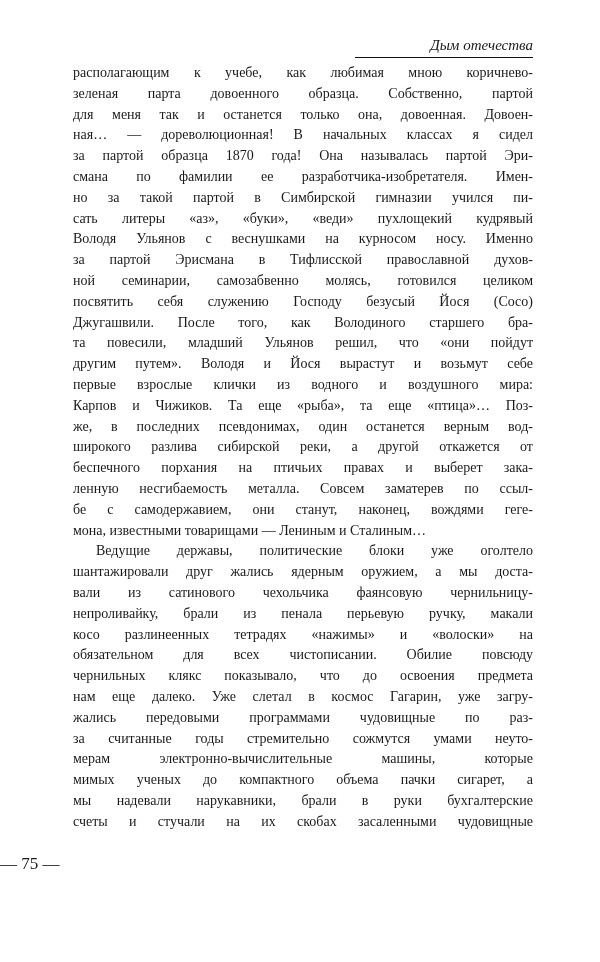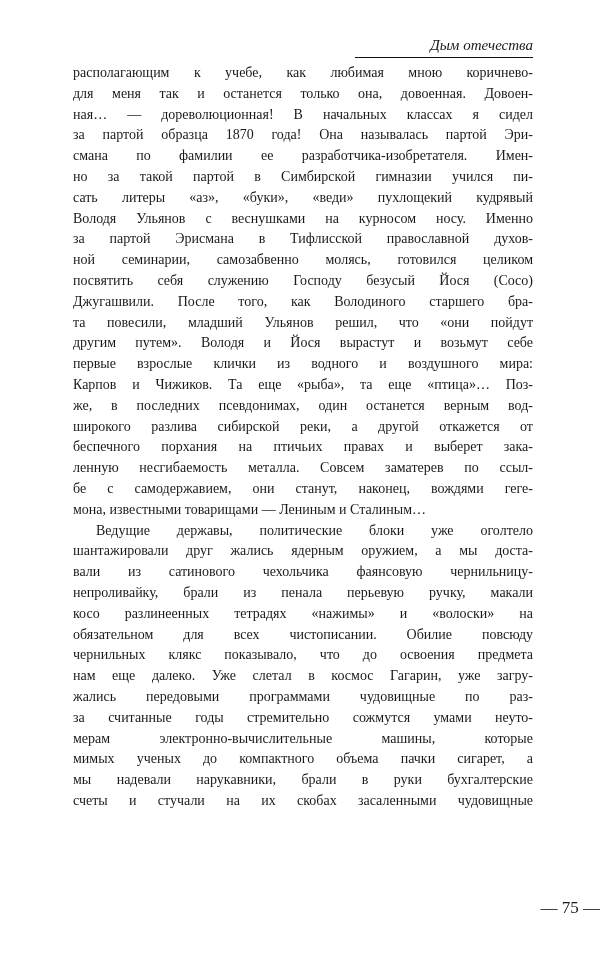--- a/index.html
+++ b/index.html
@@ -7,32 +7,33 @@
          font-family:"Liberation Serif","DejaVu Serif",serif; color:#1a1a1a; }
   .running-head { position:absolute; left:355px; width:178px; top:36px;
          text-align:right; font-size:15px; line-height:18px;font-style:italic; }
   .head-rule { position:absolute; left:355px; width:178px; top:57px; height:0;
          border-top:1px solid #111; }
   .body { position:absolute; left:73px; width:460px; top:63px; }
   .line { display:block; height:20.8px; line-height:20.8px; font-size:14px;
          white-space:nowrap; text-align:justify; text-align-last:justify; }
   .line.last { text-align-last:left; }
   .line.indent { padding-left:23px; }
-  .folio { position:absolute; left:0; width:600px; top:898px; text-align:right;
+  .folio { position:absolute; left:0; width:600px; top:854px; text-align:left;
          font-size:17px; line-height:20px; }
 </style>
 </head>
 <body>
 
 <div class="running-head">Дым отечества</div>
 <div class="head-rule"></div>
 
 <div class="body">
   <div>
     <span class="line">располагающим к учебе, как любимая мною коричнево-</span>
+    <span class="line">зеленая парта довоенного образца. Собственно, партой</span>
     <span class="line">для меня так и останется только она, довоенная. Довоен-</span>
     <span class="line">ная… — дореволюционная! В начальных классах я сидел</span>
     <span class="line">за партой образца 1870 года! Она называлась партой Эри-</span>
     <span class="line">смана по фамилии ее разработчика-изобретателя. Имен-</span>
     <span class="line">но за такой партой в Симбирской гимназии учился пи-</span>
     <span class="line">сать литеры «аз», «буки», «веди» пухлощекий кудрявый</span>
     <span class="line">Володя Ульянов с веснушками на курносом носу. Именно</span>
     <span class="line">за партой Эрисмана в Тифлисской православной духов-</span>
     <span class="line">ной семинарии, самозабвенно молясь, готовился целиком</span>
     <span class="line">посвятить себя служению Господу безусый Йося (Сосо)</span>

